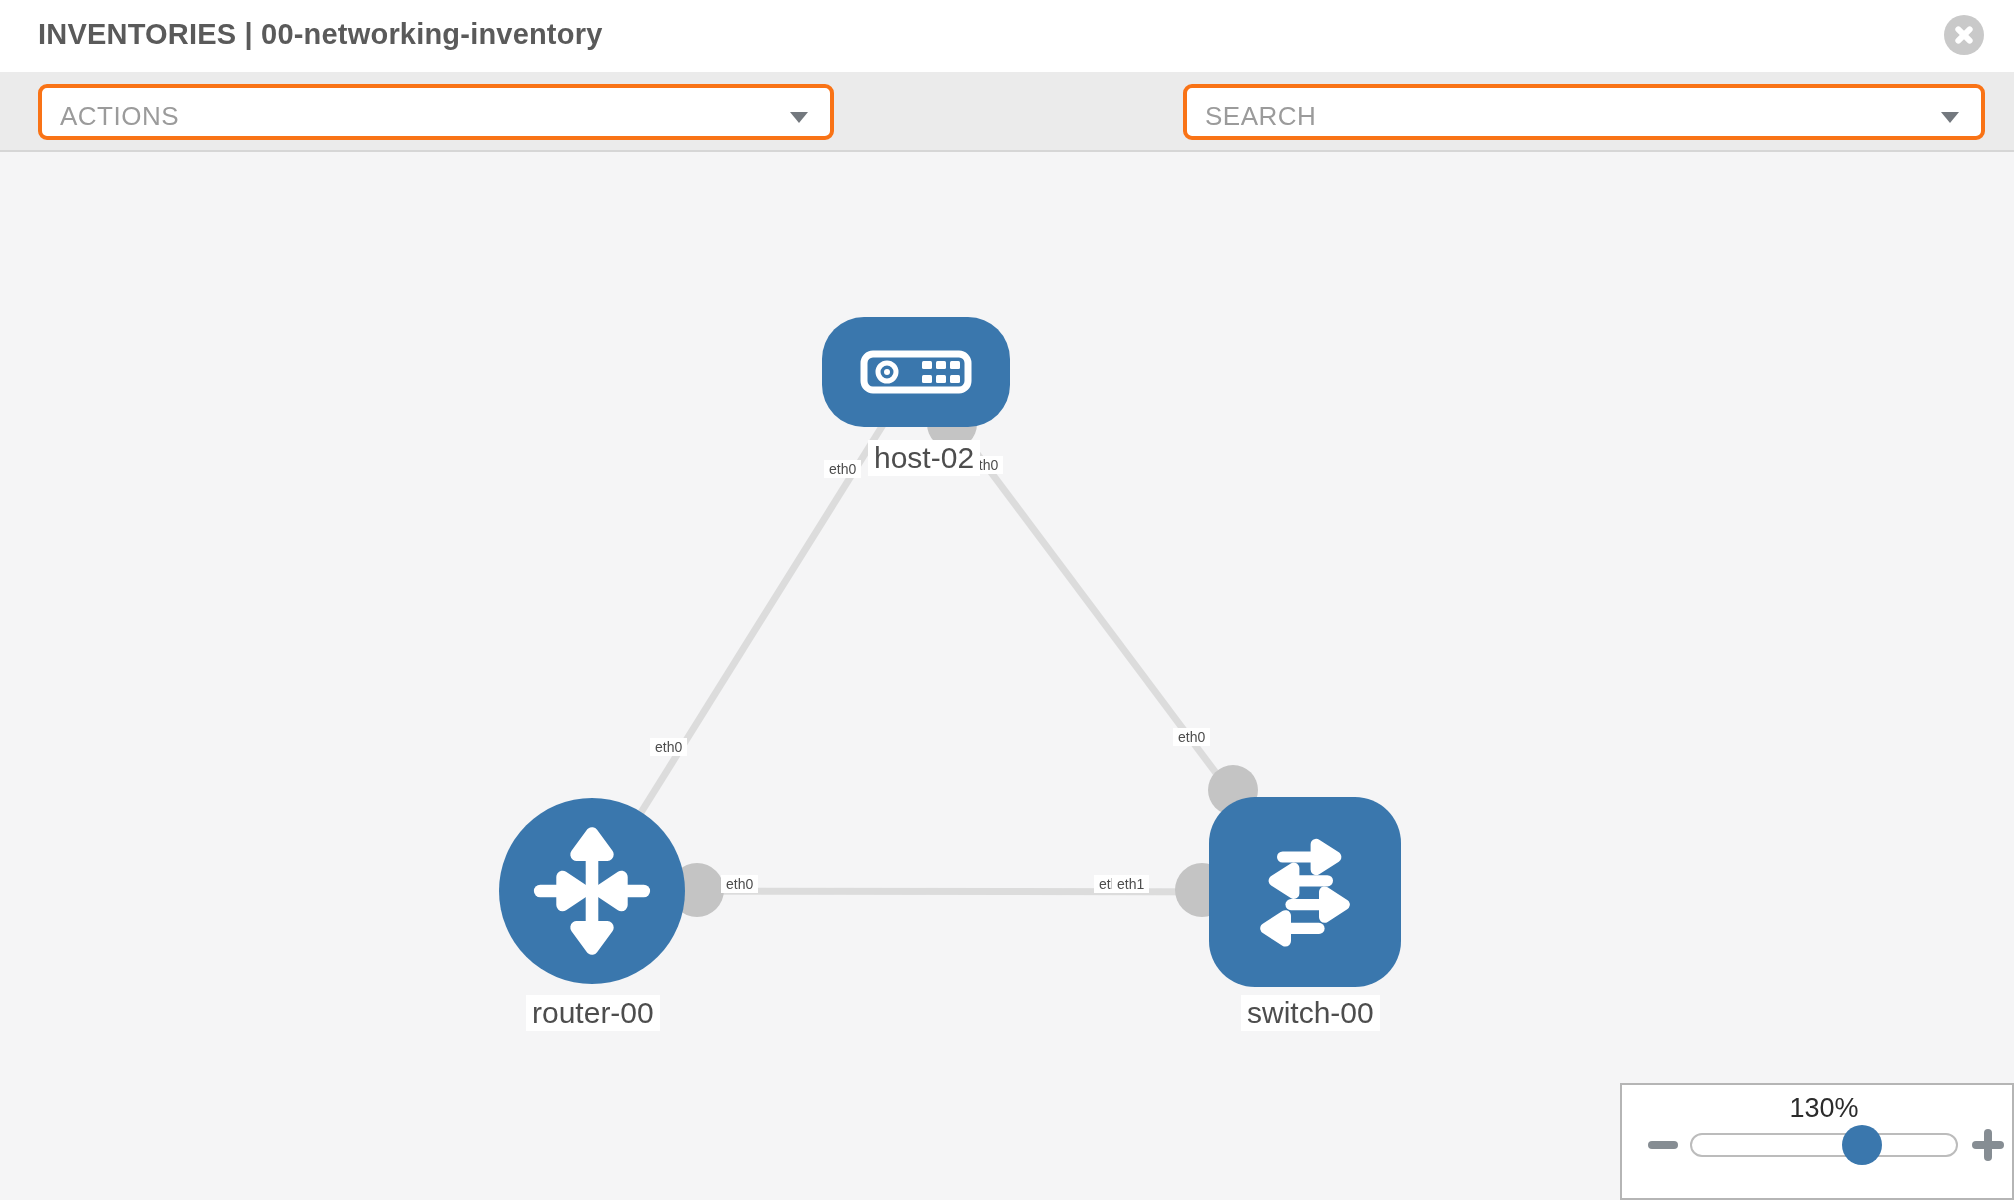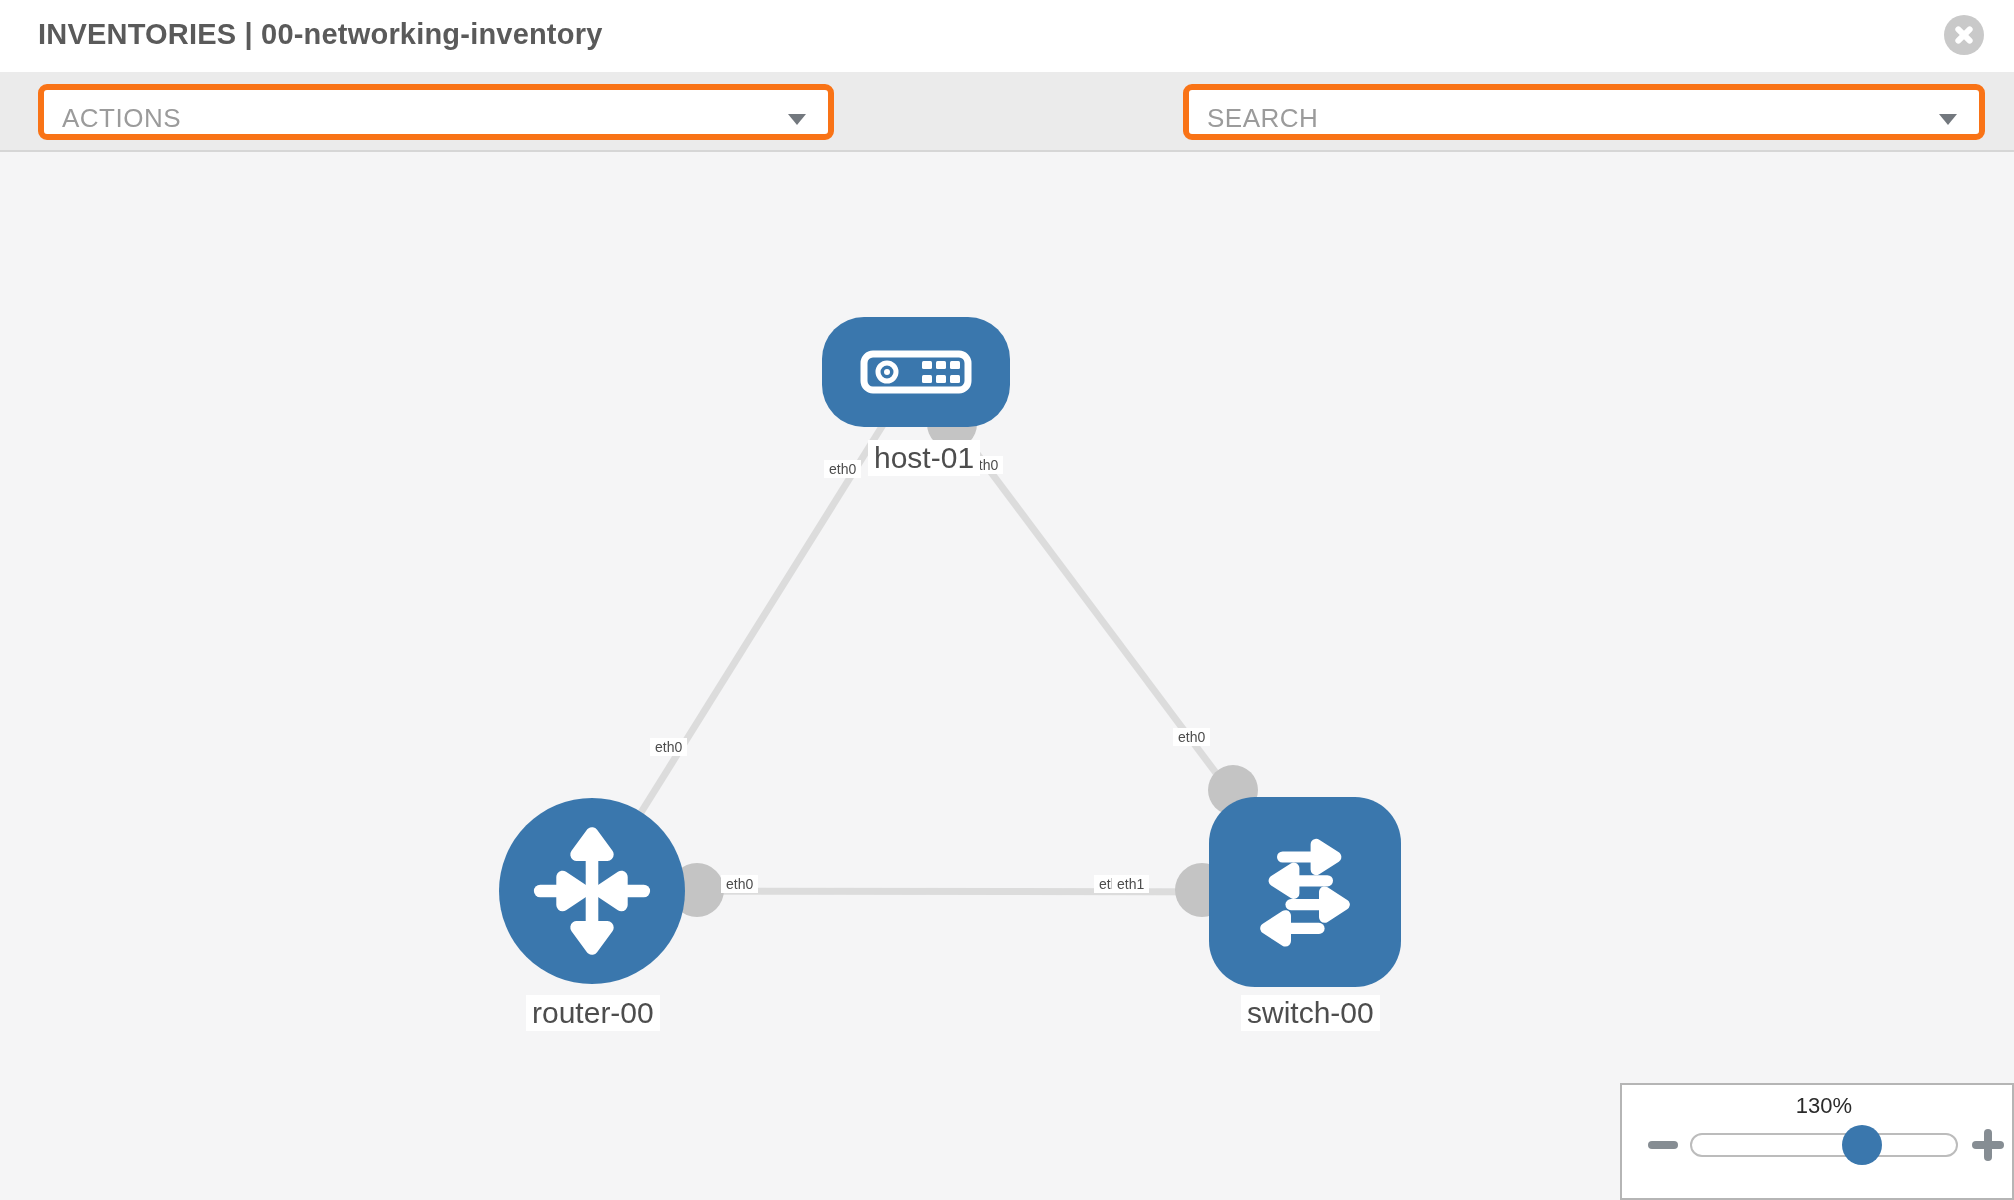--- a/index.html
+++ b/index.html
@@ -9,21 +9,21 @@
   
   .header { position:absolute; left:0; top:0; width:2014px; height:72px; background:#fff; }
   .header-title { position:absolute; left:38px; top:18px; font-size:29px; font-weight:700; color:#5a5a5a; letter-spacing:.2px; }
   .close-btn { position:absolute; left:1944px; top:15px; width:40px; height:40px; border-radius:50%; background:#c9c9c9; cursor:pointer; }
   .close-btn .bar { position:absolute; left:9px; top:17px; width:22px; height:6px; background:#fff; border-radius:3px; }
   .close-btn .bar.b1 { transform:rotate(45deg); }
   .close-btn .bar.b2 { transform:rotate(-45deg); }
 
   
   .toolbar { position:absolute; left:0; top:72px; width:2014px; height:80px; background:#ebebeb; border-bottom:2px solid #d6d6d6; }
-  .select-box { position:absolute; top:12px; height:56px; background:#fff; border:6px solid #f97316; border-radius:9px; cursor:pointer; }
+  .select-box { position:absolute; top:12px; height:56px; background:#fff; border:4px solid #f97316; border-radius:9px; cursor:pointer; }
   .select-box .ph { position:absolute; left:18px; top:13px; font-size:26px; color:#9b9b9b; letter-spacing:.5px; }
   .select-box .caret { position:absolute; right:22px; top:24px; width:0; height:0;
       border-left:9px solid transparent; border-right:9px solid transparent; border-top:11px solid #73787e; }
   .actions-box { left:38px; width:796px; }
   .search-box { left:1183px; width:802px; }
   .tool-icon { position:absolute; top:96px; width:38px; height:38px; cursor:pointer; }
   .tool-icon svg { width:38px; height:38px; fill:#878e95; }
   .wrench { left:1048px; }
   .key { left:1116px; }
   .key svg { transform:scaleX(-1); }
@@ -39,21 +39,21 @@
   .node-router svg { left:23px; top:23px; width:140px; height:140px; }
   .node-switch { left:1209px; top:645px; width:192px; height:190px; border-radius:46px; }
   .node-switch svg { left:26px; top:25px; width:140px; height:140px; }
 
   .chip { position:absolute; background:#fff; color:#4d4d4d; white-space:nowrap; z-index:3; }
   .name-chip { font-size:30px; padding:1px 6px; }
   .port-chip { font-size:14px; padding:1px 5px; }
 
   
   .zoom-panel { position:absolute; left:1620px; top:1083px; width:394px; height:117px; background:#fff; border:2px solid #b5b5b5; z-index:4; }
-  .zoom-value { position:absolute; left:68px; top:8px; width:268px; text-align:center; font-size:22px; color:#2b2b2b; }
+  .zoom-value { position:absolute; left:68px; top:8px; width:268px; text-align:center; font-size:27px; color:#2b2b2b; }
   .zoom-minus { position:absolute; left:26px; top:56px; width:30px; height:8px; background:#868d93; border-radius:4px; cursor:pointer; }
   .zoom-track { position:absolute; left:68px; top:48px; width:268px; height:24px; background:#fff; border:2px solid #bcbcbc; border-radius:13px; cursor:pointer; }
   .zoom-handle { position:absolute; left:220px; top:40px; width:40px; height:40px; border-radius:50%; background:#3a77ad; cursor:grab; }
   .zoom-plus { position:absolute; left:350px; top:44px; width:32px; height:32px; cursor:pointer; }
   .zoom-plus .h { position:absolute; left:0; top:12px; width:32px; height:8px; background:#868d93; border-radius:4px; }
   .zoom-plus .v { position:absolute; left:12px; top:0; width:8px; height:32px; background:#868d93; border-radius:4px; }
 </style>
 </head>
 <body>
 
@@ -139,21 +139,21 @@
         <line x1="66" y1="42" x2="40" y2="42"></line>
           <polygon points="28,42 42,33 42,51"></polygon>
         <line x1="40" y1="59" x2="66" y2="59"></line>
           <polygon points="78,59 64,50 64,68"></polygon>
         <line x1="60" y1="76" x2="34" y2="76"></line>
           <polygon points="22,76 36,67 36,85"></polygon>
       </g>
     </svg>
   </div>
 
-  <div class="chip name-chip" style="left:868px; top:288px;">host-01</div>
+  <div class="chip name-chip" style="left:868px; top:288px;">host-02</div>
   <div class="chip name-chip" style="left:526px; top:843px;">router-00</div>
   <div class="chip name-chip" style="left:1241px; top:843px;">switch-00</div>
 
   <div class="chip port-chip" style="left:824px;  top:308px; z-index:2;">eth0</div>
   <div class="chip port-chip" style="left:966px;  top:304px; z-index:2;">eth0</div>
   <div class="chip port-chip" style="left:650px;  top:586px;">eth0</div>
   <div class="chip port-chip" style="left:1173px; top:576px;">eth0</div>
   <div class="chip port-chip" style="left:721px;  top:723px;">eth0</div>
   <div class="chip port-chip" style="left:1094px; top:723px;">eth0</div>
   <div class="chip port-chip" style="left:1112px; top:723px; z-index:4;text-align:center;">eth1</div>

